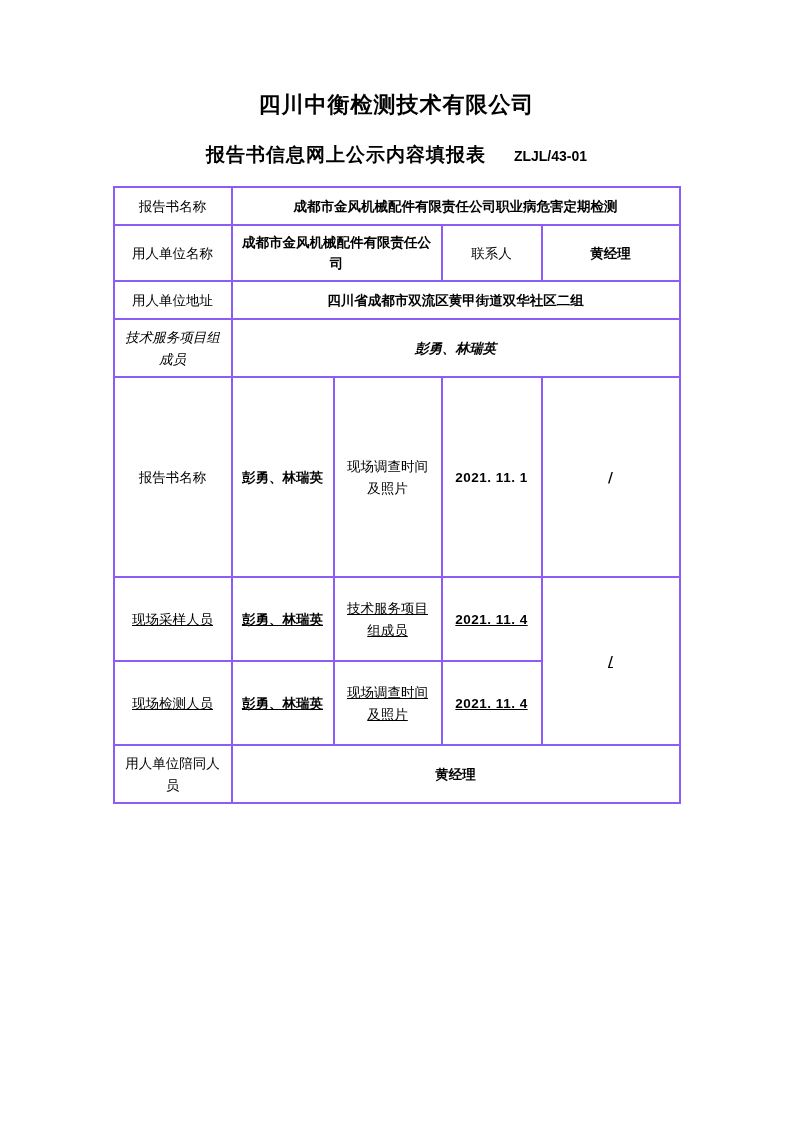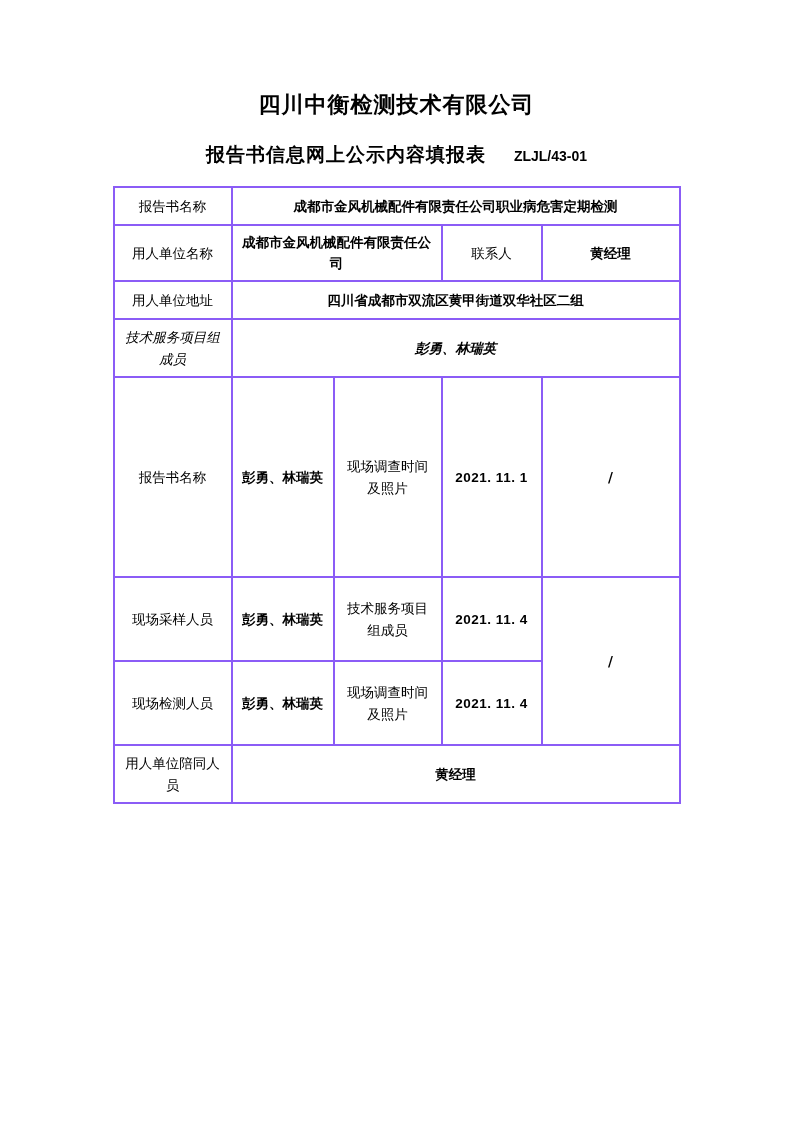--- a/index.html
+++ b/index.html
@@ -85,20 +85,21 @@
   .slash {
     font-weight: bold;
     font-size: 15px;
     text-align: center;
   }
   .tall {
     height: 200px;
   }
   .mid {
     height: 84px;
+    text-decoration: underline;
   }
   .r1 { height: 38px; }
   .r2 { height: 46px; }
   .r3 { height: 38px; }
   .r4 { height: 52px; font-style: italic; }
   .rowlast { height: 58px; }
   .nowrap2 { line-height: 21px; }
 </style>
 </head>
 <body>

